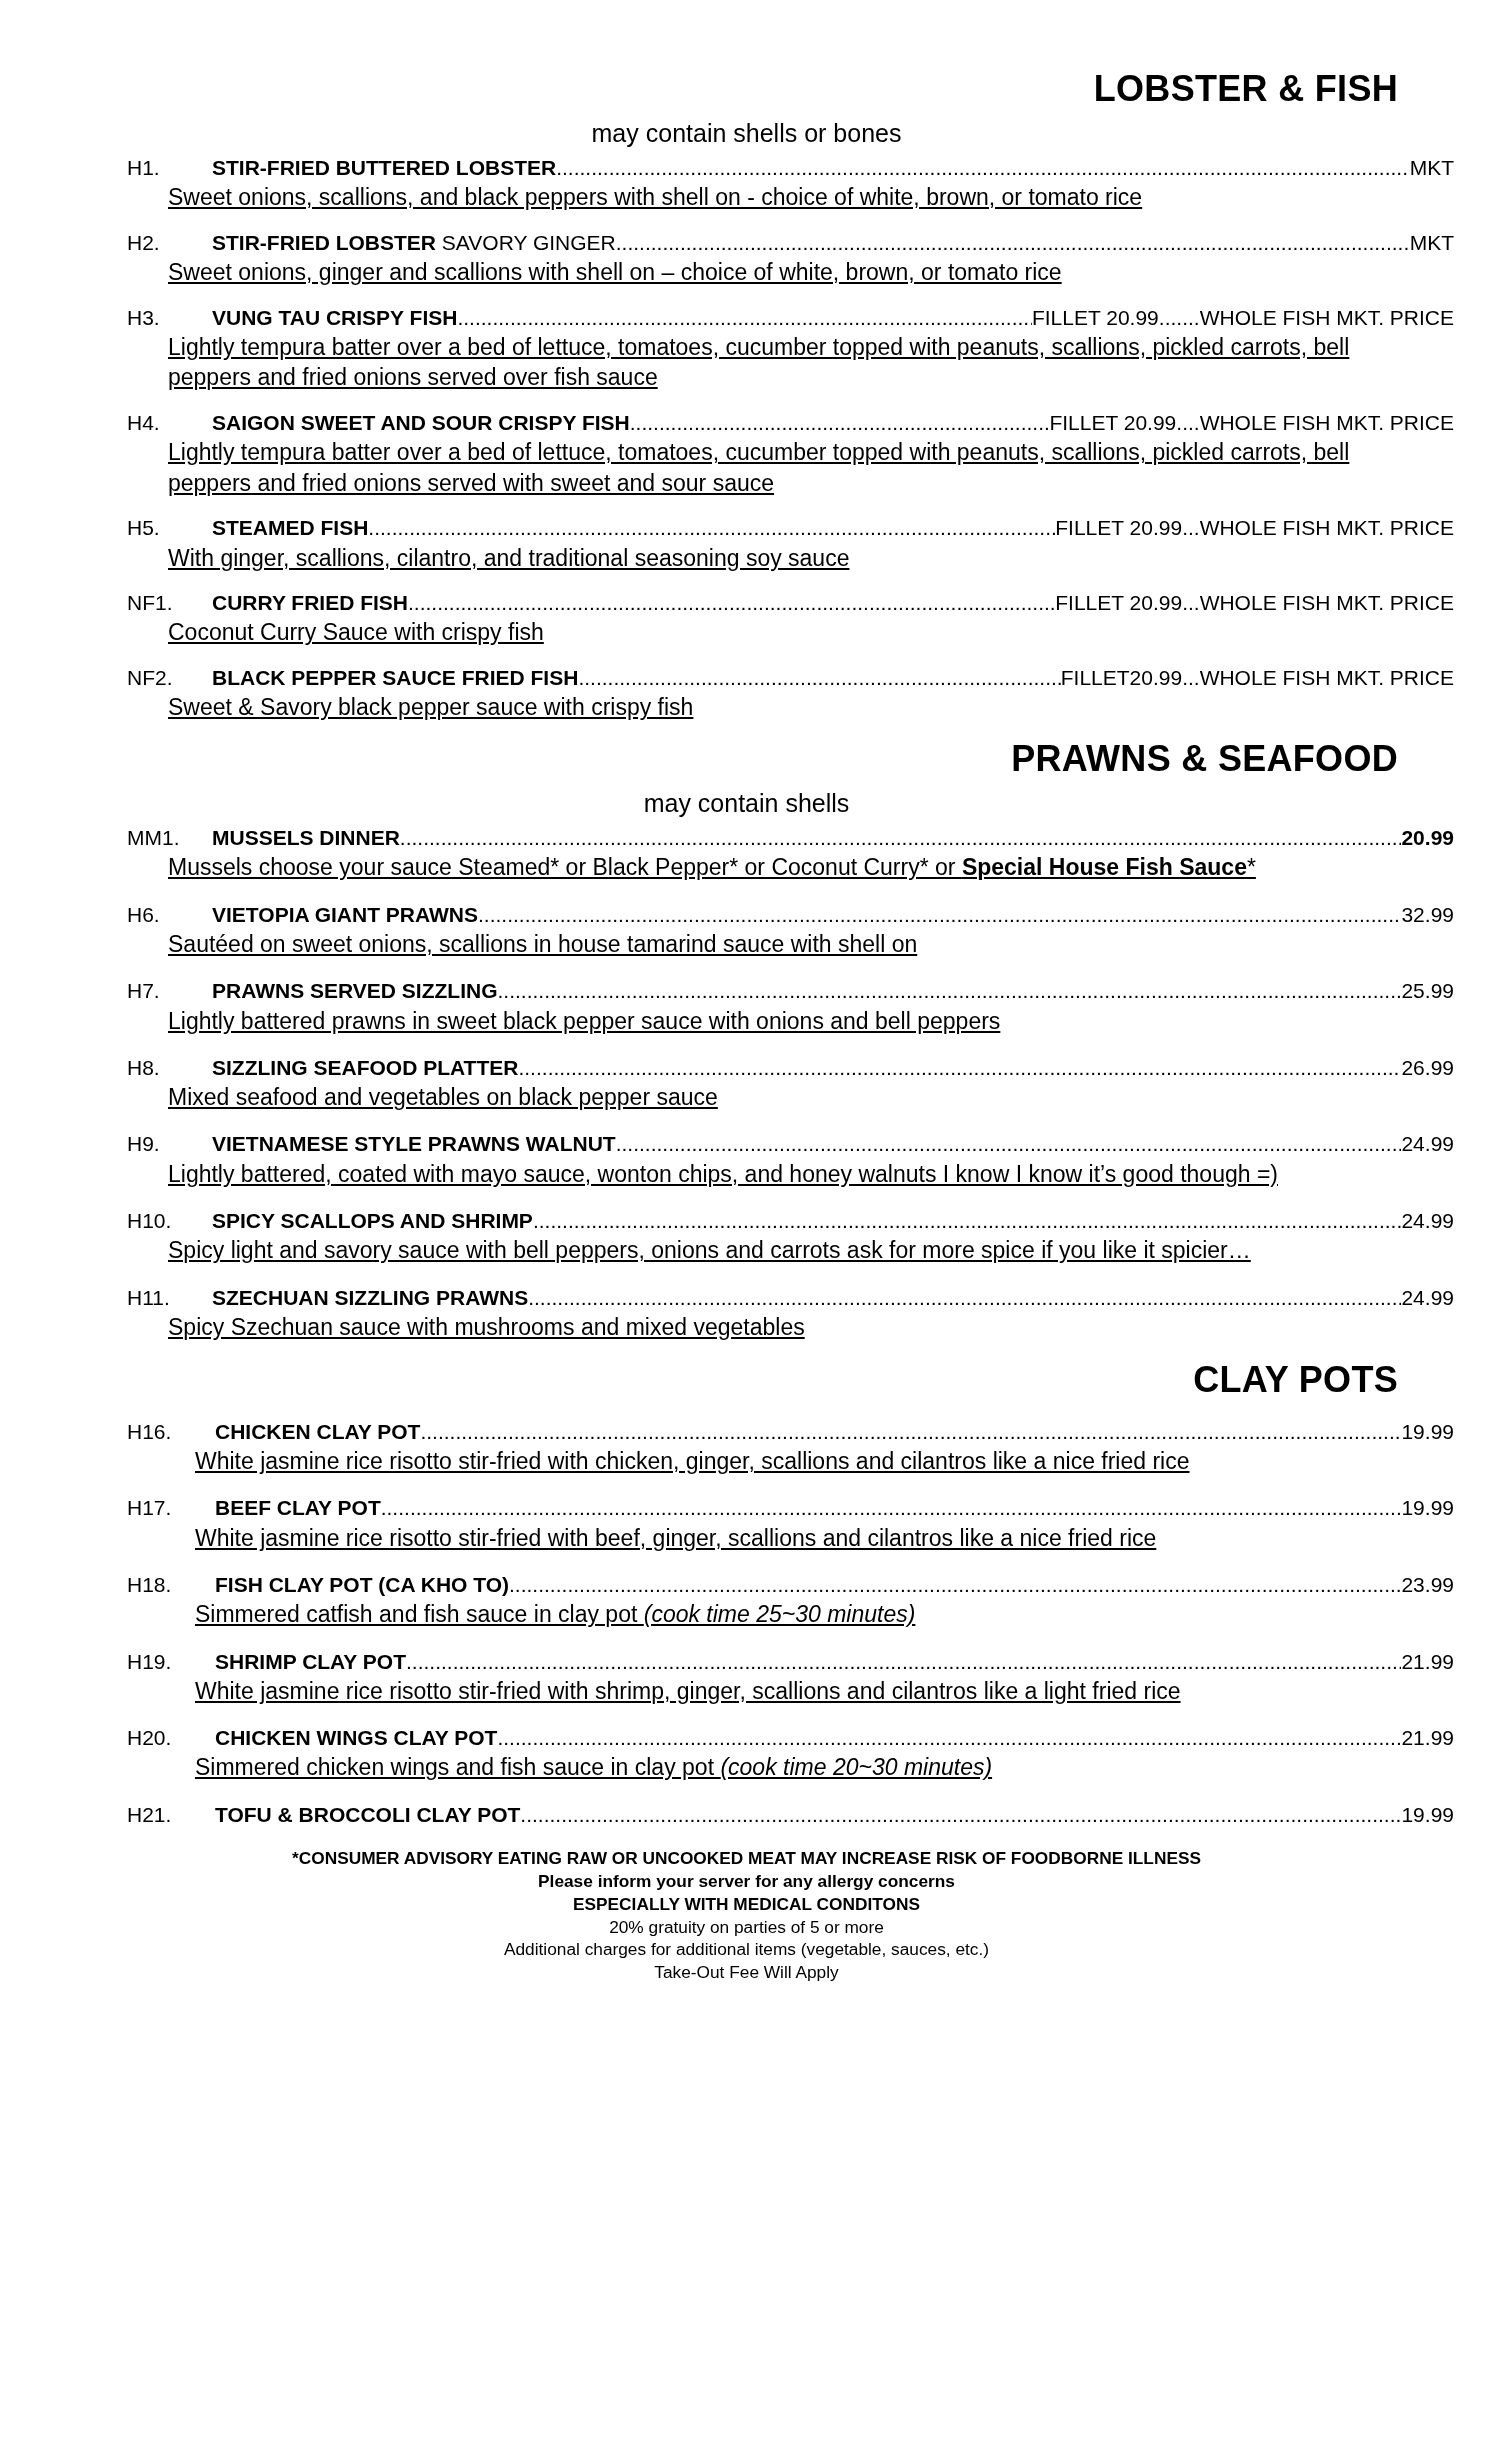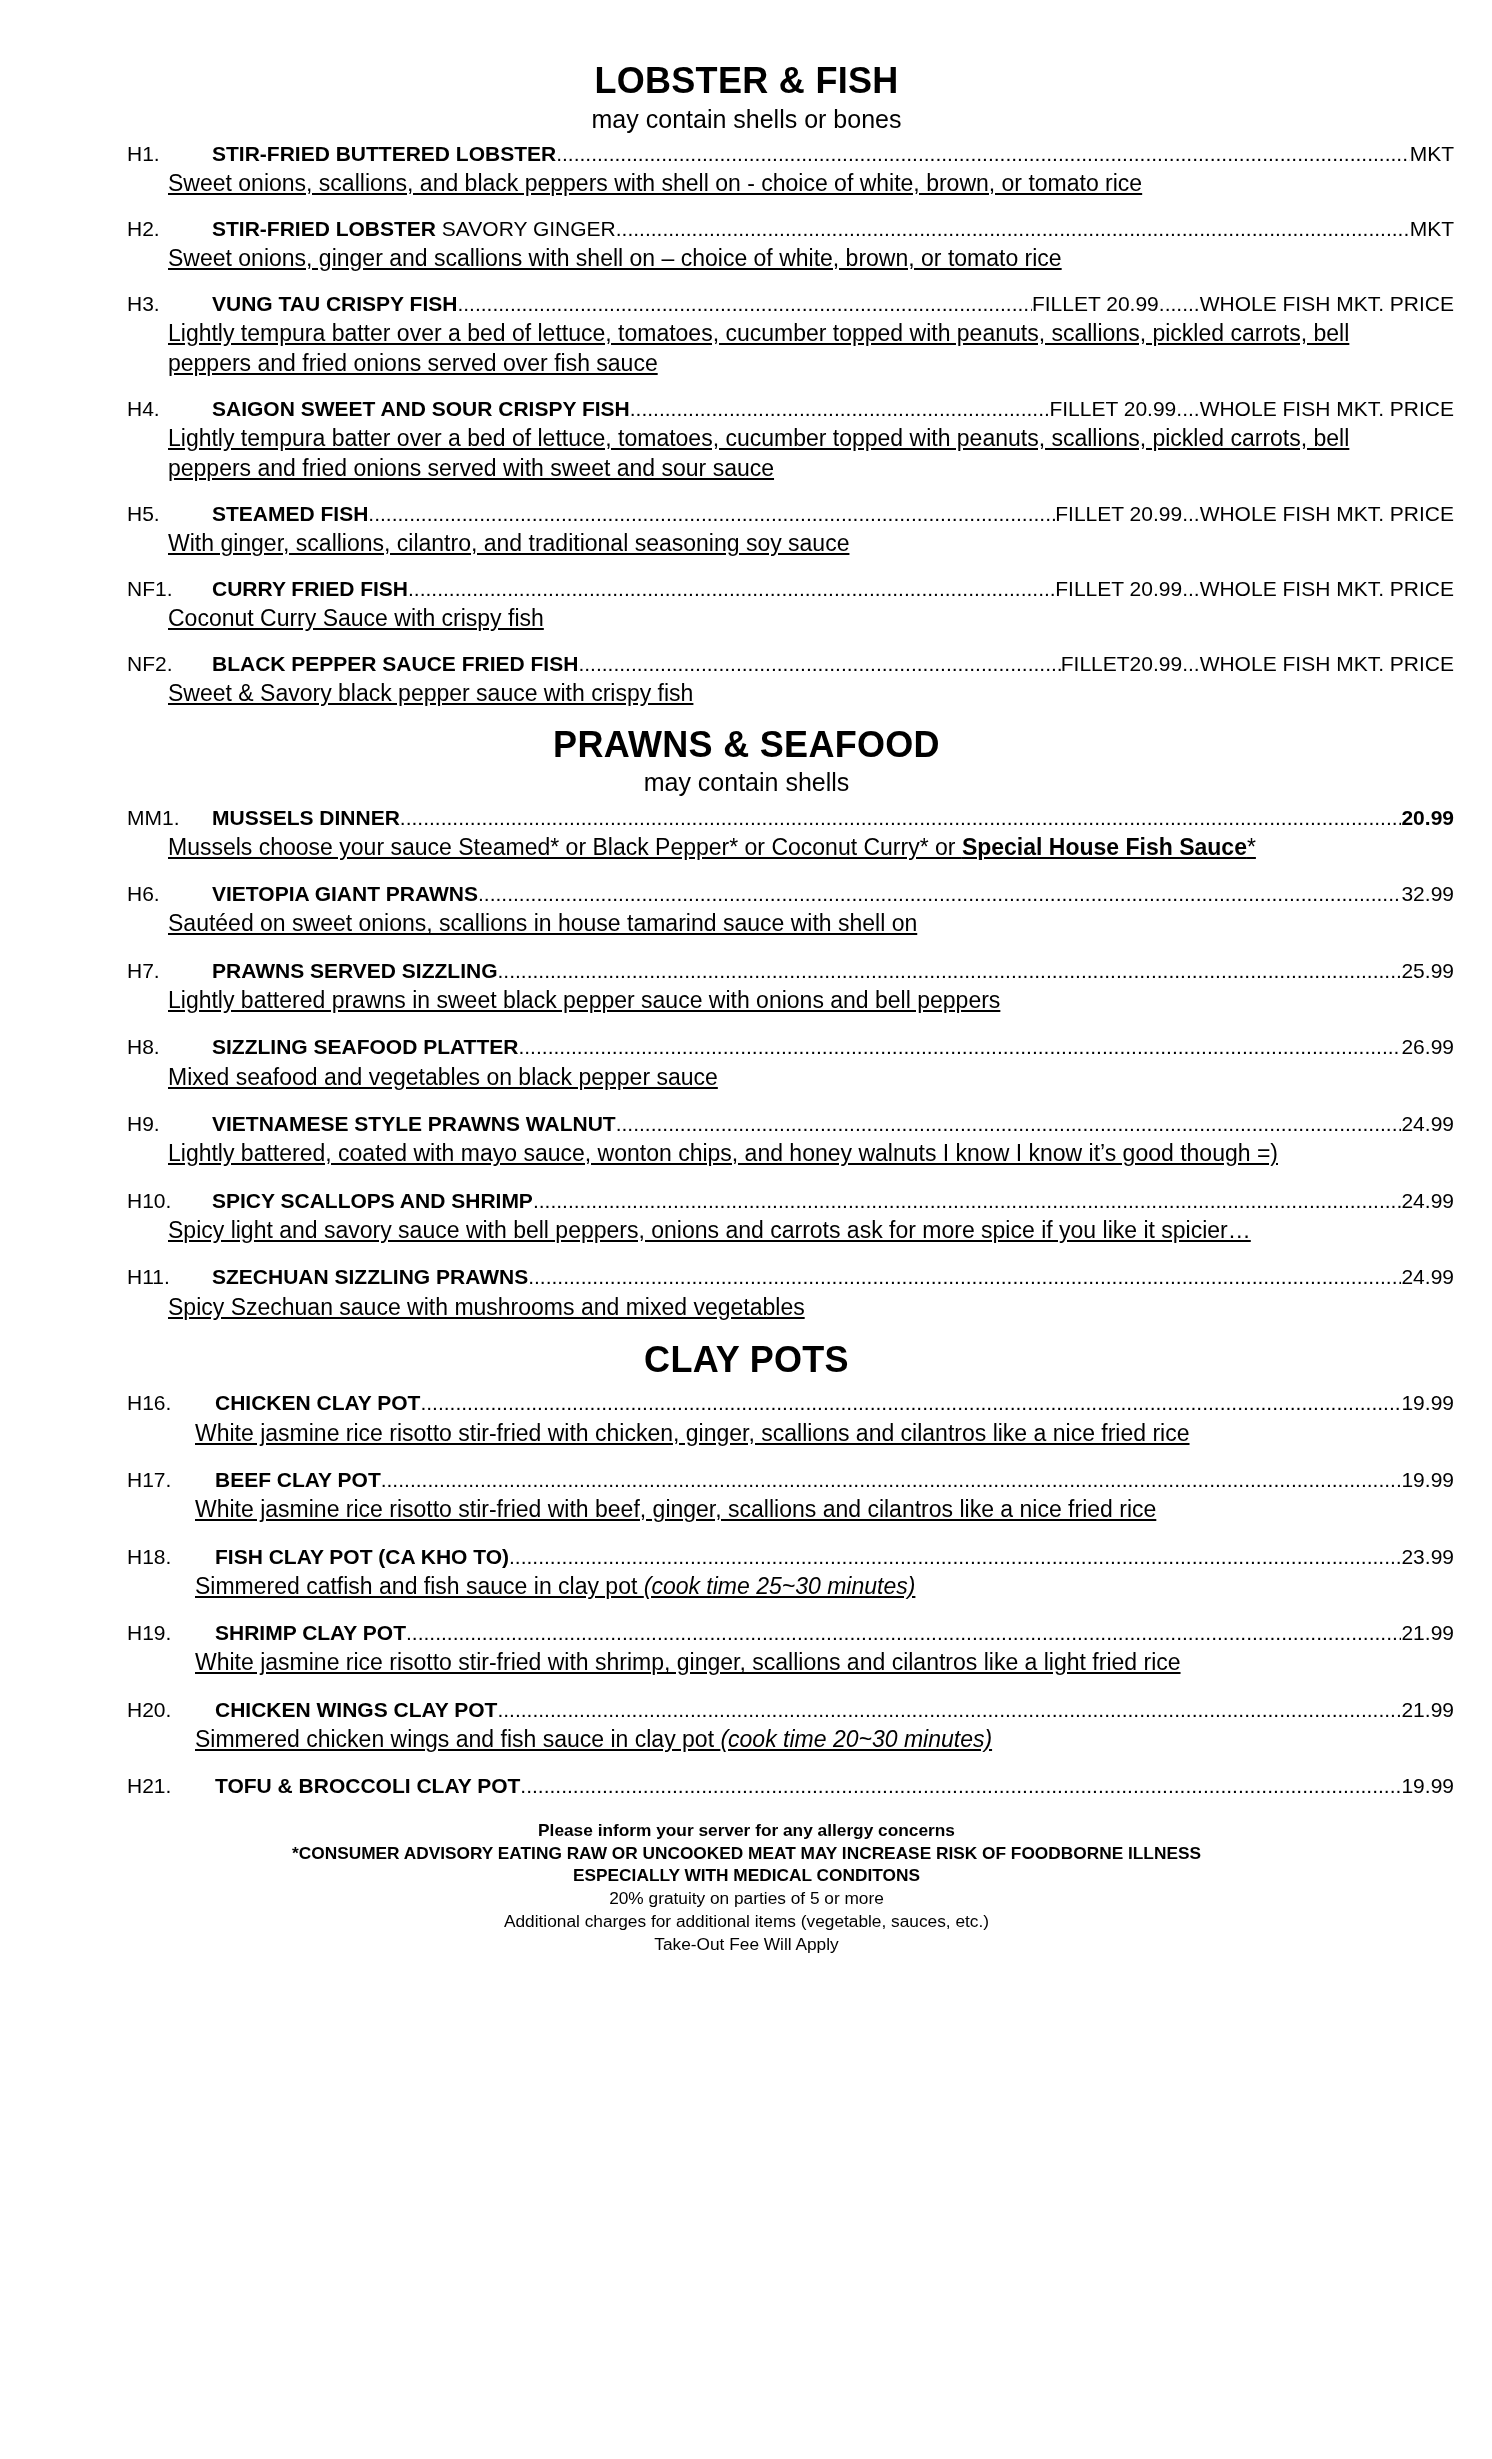--- a/index.html
+++ b/index.html
@@ -14,25 +14,25 @@
     -webkit-font-smoothing: antialiased;
   }
   .page {
     width: 1493px;
     min-height: 2459px;
     box-sizing: border-box;
     padding: 58px 83px 0 83px;
     position: relative;
   }
   .section-title {
-    text-align: center;
+    text-align: right;
     font-size: 36px;
     font-weight: bold;
     letter-spacing: 0.3px;
-    margin: 4px;
+    margin: 12px;
     line-height: 1.05;
   }
   .section-sub {
     text-align: center;
     font-size: 25px;
     margin: 5.8px 0 7.7px 0;
     line-height: 1.1;
   }
   .items {
     margin: 0;
@@ -363,21 +363,21 @@
                 <span class="nm"><span>TOFU &amp; BROCCOLI CLAY POT</span></span>
                 <span class="dots">........................................................................................................................................................................................................</span>
               </div>
               <div class="price">19.99</div>
             </div>
           </div>
         </div>
       </div>
     </div>
   <div class="footer" id="footer-root">
+      <div class="fl fb">*CONSUMER ADVISORY EATING RAW OR UNCOOKED MEAT MAY INCREASE RISK OF FOODBORNE ILLNESS</div>
       <div class="fl fb">Please inform your server for any allergy concerns</div>
-      <div class="fl fb">*CONSUMER ADVISORY EATING RAW OR UNCOOKED MEAT MAY INCREASE RISK OF FOODBORNE ILLNESS</div>
       <div class="fl fb">ESPECIALLY WITH MEDICAL CONDITONS</div>
       <div class="fl">20% gratuity on parties of 5 or more</div>
       <div class="fl">Additional charges for additional items (vegetable, sauces, etc.)</div>
       <div class="fl">Take-Out Fee Will Apply</div>
     </div>
 </div>
 
 
 </body></html>

